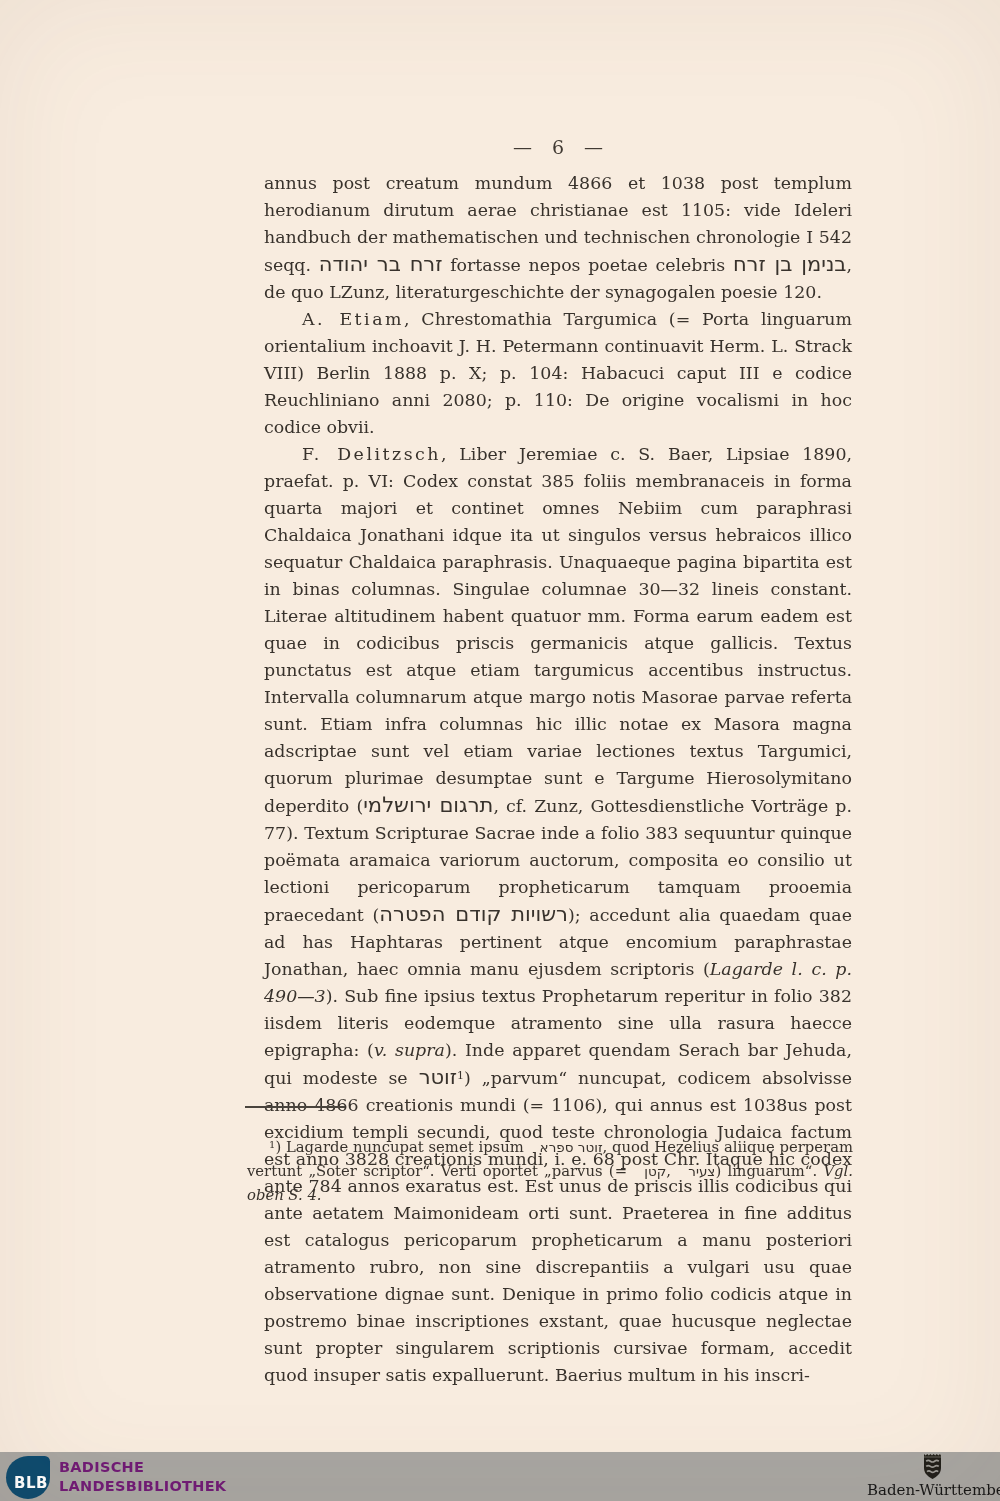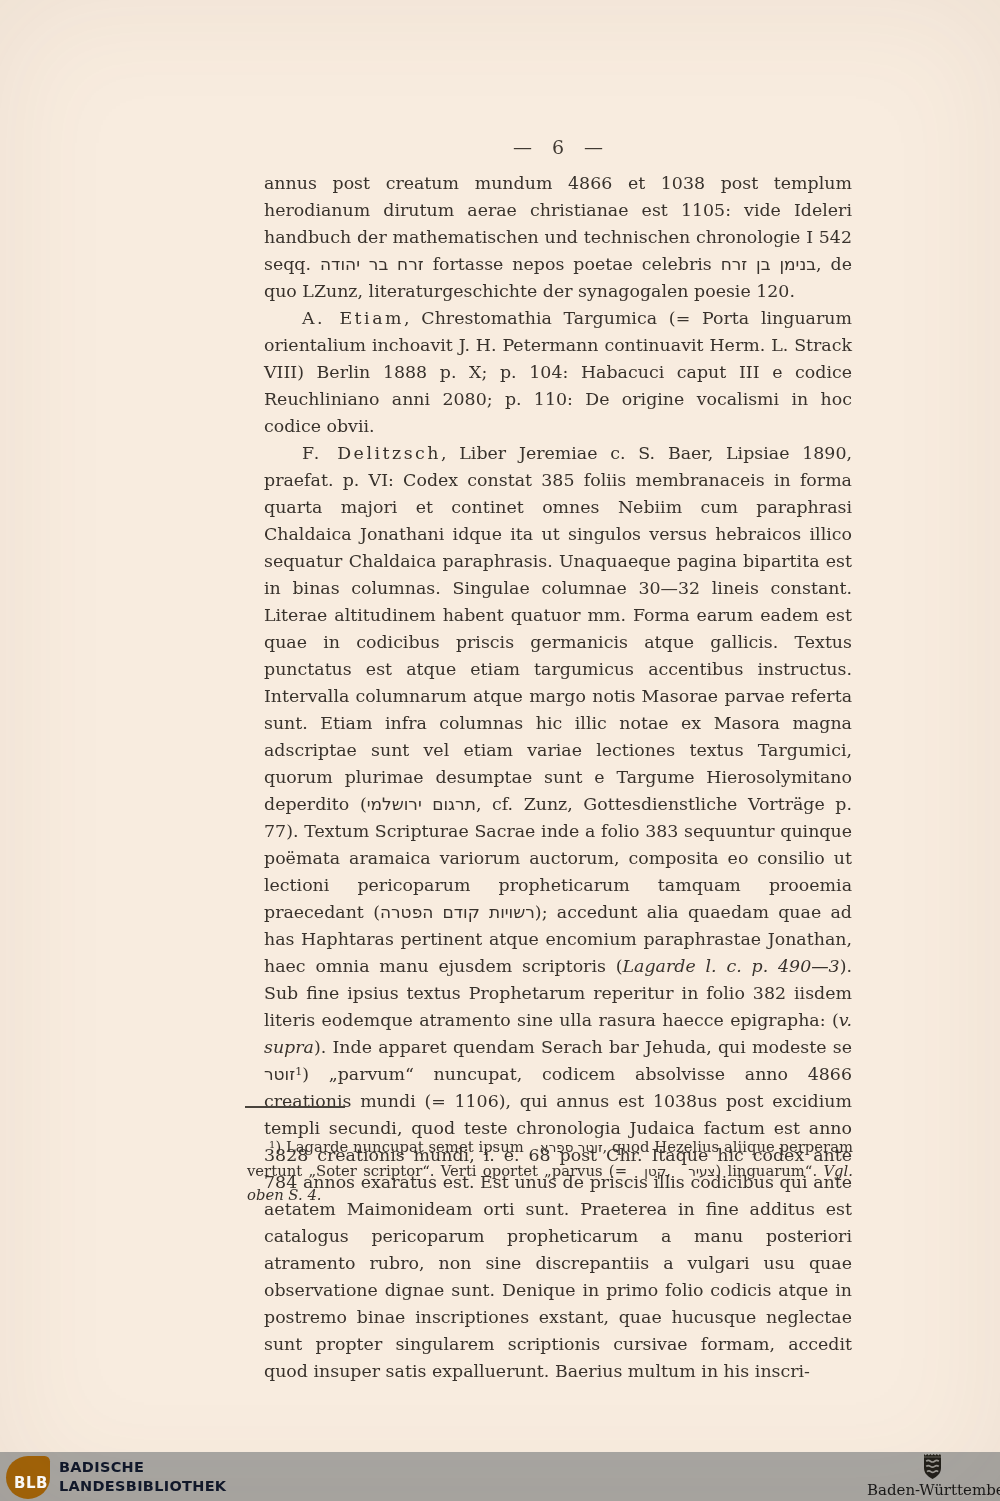--- a/index.html
+++ b/index.html
@@ -20,52 +20,52 @@
     position:absolute;top:136px;left:264px;width:588px;
     text-align:center;font-size:19px;color:#413a33;
   }
   .page-header .dash{margin:0 20px;letter-spacing:0;}
   .body-text{
     position:absolute;left:264px;top:170px;width:588px;
     font-size:17.4px;line-height:27px;text-align:justify;
   }
   .body-text p{margin:0;}
   .body-text p.indent{text-indent:38px;}
-  .heb{font-family:"DejaVu Sans","Liberation Sans",sans-serif;font-size:17px;}
+  .heb{font-family:"DejaVu Sans","Liberation Sans",sans-serif;font-size:21px;}
   .it{font-style:italic;margin-top:44px;}
   .spaced{letter-spacing:2.5px;}
   sup.fnmark{font-size:11px;line-height:0;vertical-align:5px;}
   .fn-rule{
     position:absolute;left:245px;top:1106px;width:100px;height:0;
     border-top:2px solid #4a443d;
   }
   .footnote{
     position:absolute;left:247px;top:1120px;width:606px;
     font-size:14.8px;line-height:24px;text-align:justify;text-indent:22px;
   }
   .footnote .heb{font-size:13.5px;margin-left:11px;}
   .footnote sup.fnmark{vertical-align:4px;font-size:10px;}
   .footer-bar{
     position:absolute;left:0;bottom:0;width:1000px;height:49px;
     background:#a8a6a2;
   }
   .blb-logo{
     position:absolute;left:6px;top:4px;width:44px;height:43px;
-    background:#a16207;border-radius:50% 12% 50% 50%;
+    background:#0c4a6e;border-radius:50% 12% 50% 50%;
   }
   .blb-logo span{
     position:absolute;left:8px;bottom:7px;
     font-family:"DejaVu Sans","Liberation Sans",sans-serif;
     font-weight:bold;font-size:15px;color:#ffffff;letter-spacing:0.5px;
   }
   .library-name{
     position:absolute;left:59px;top:6px;
     font-family:"DejaVu Sans","Liberation Sans",sans-serif;
     font-weight:bold;font-size:14.5px;line-height:19px;
-    color:#0f172a;letter-spacing:0.3px;
+    color:#701a75;letter-spacing:0.3px;
   }
   .region{
     position:absolute;right:3px;top:2px;width:130px;text-align:center;
   }
   .region svg{display:block;margin:0 auto;}
   .region-name{
     font-family:"DejaVu Serif","Liberation Serif",serif;
     font-size:15px;color:#161616;margin-top:1px;white-space:nowrap;
   }
 </style>

